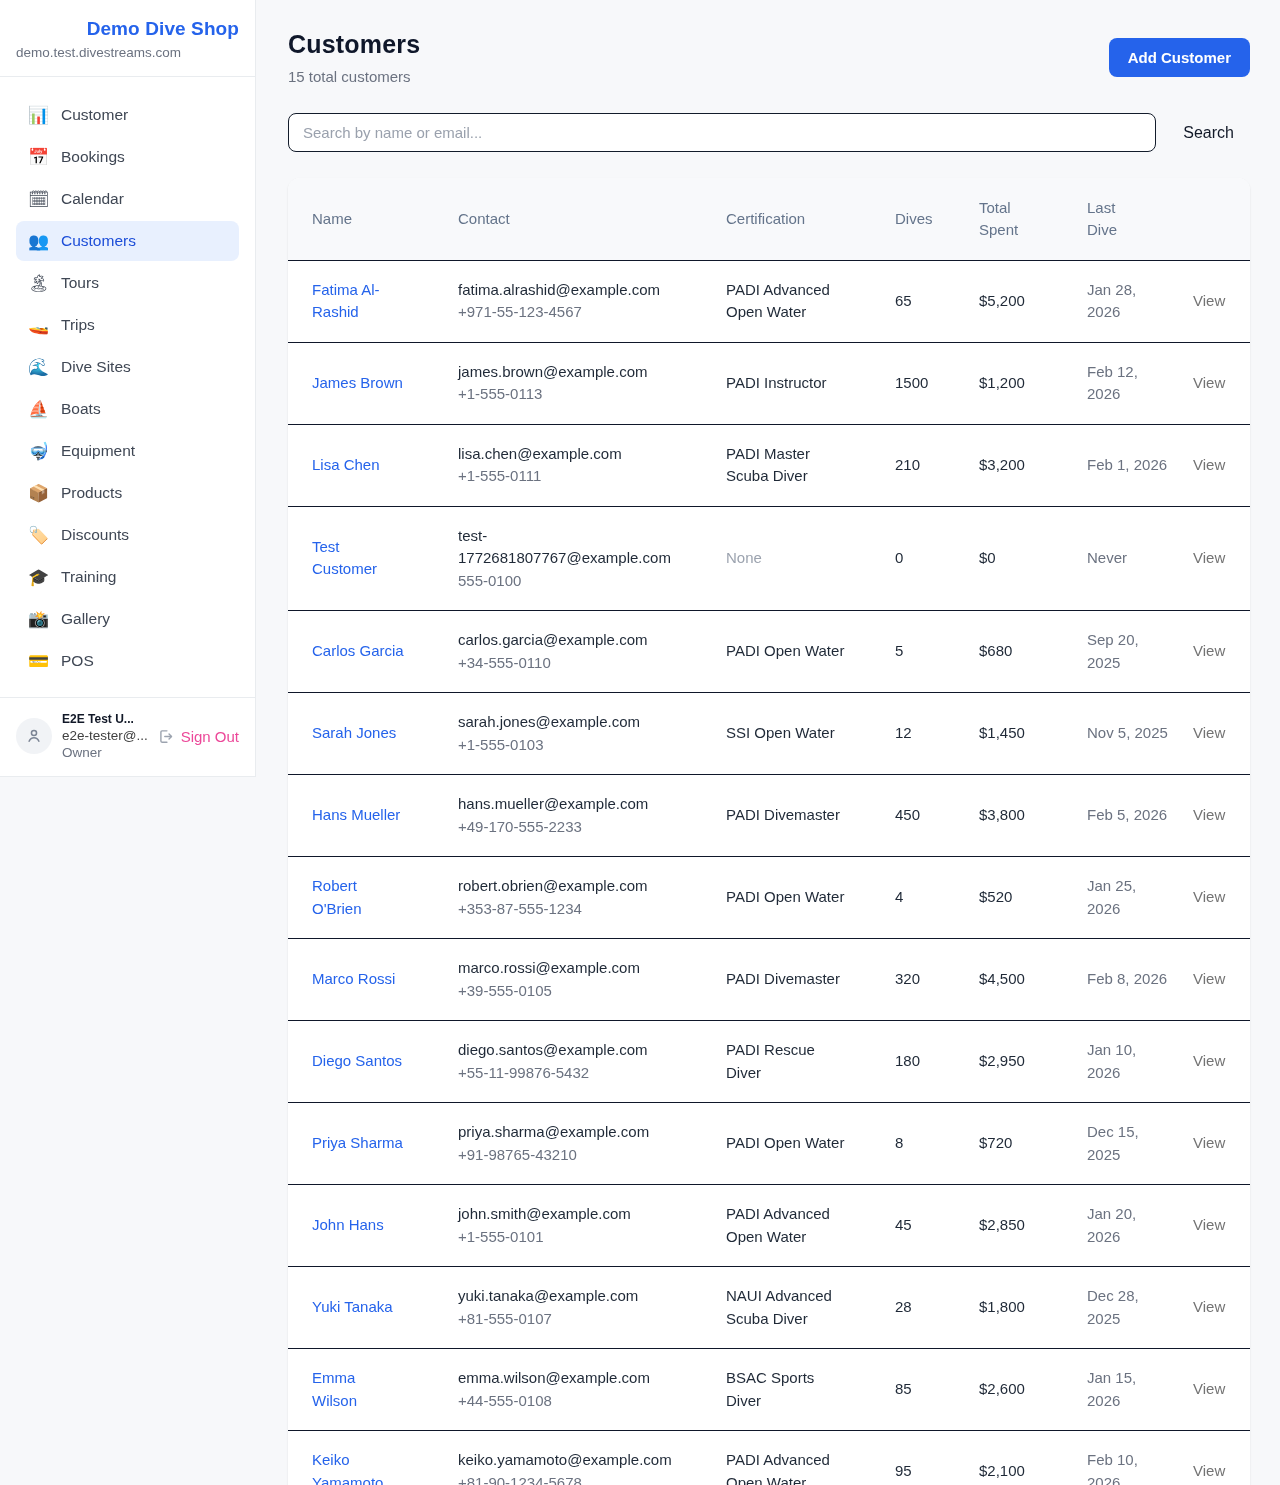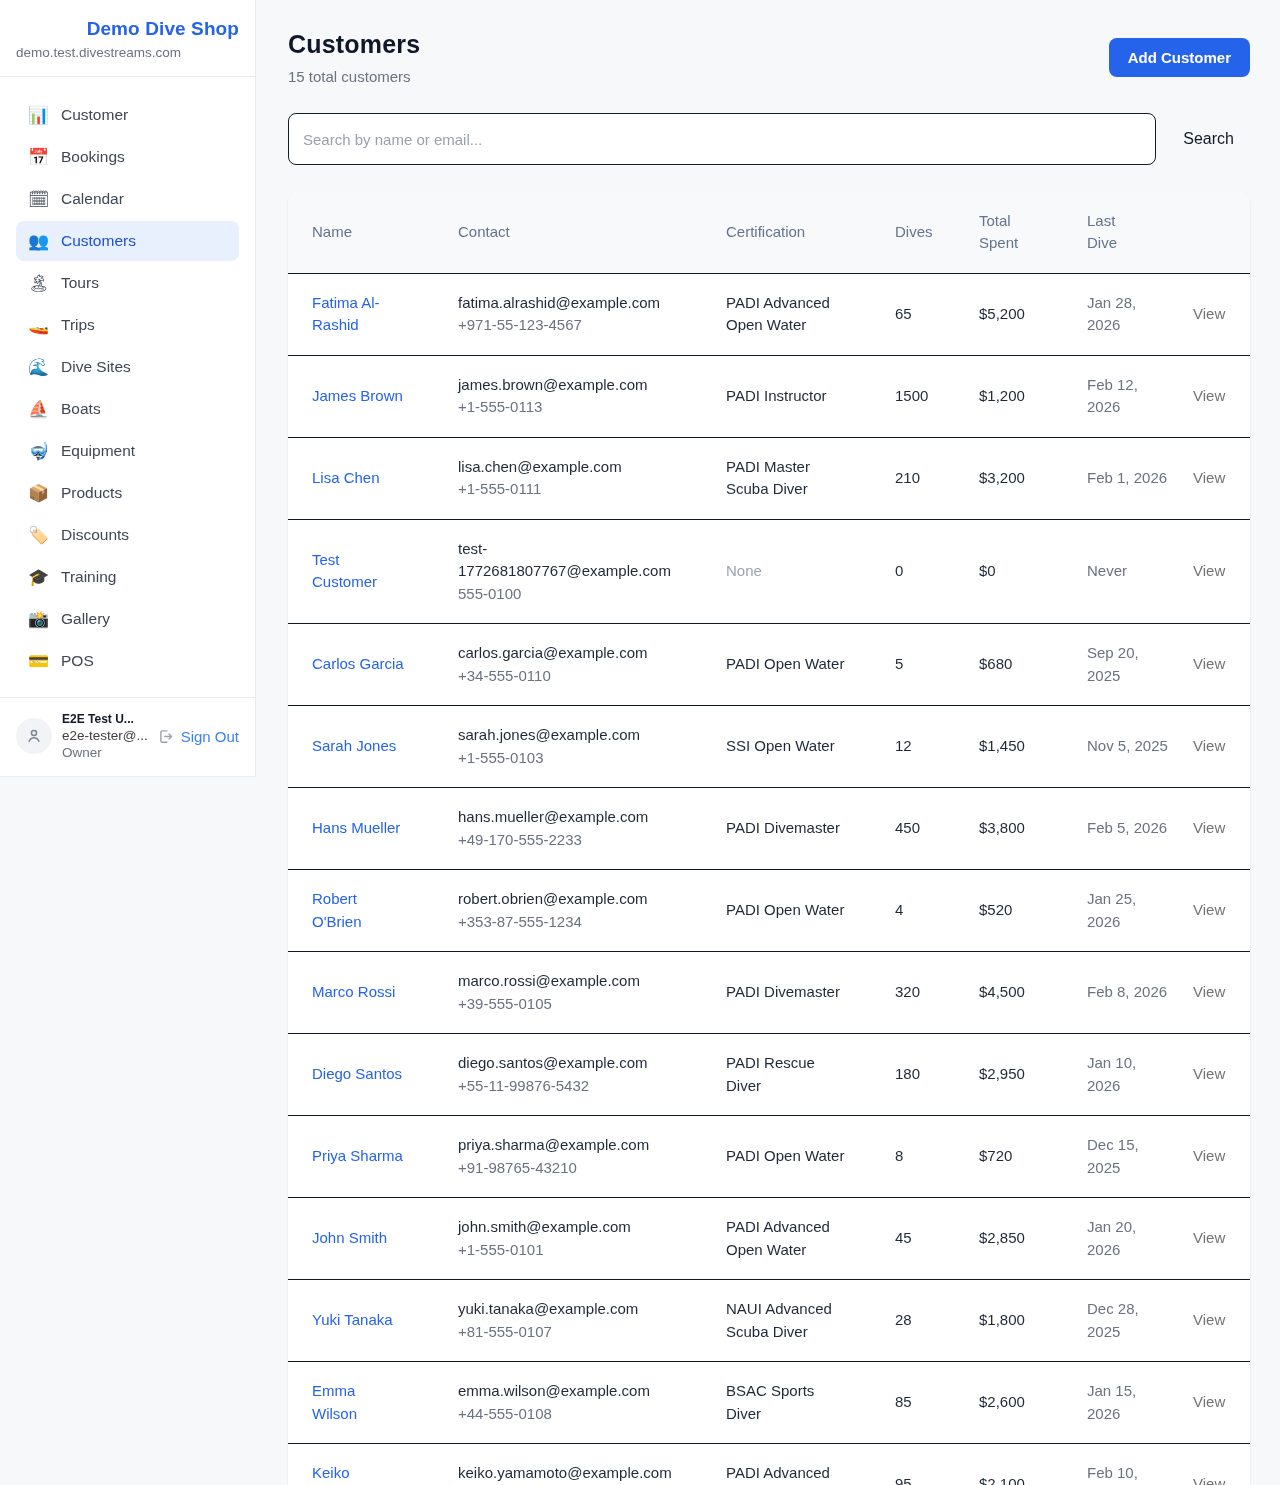--- a/index.html
+++ b/index.html
@@ -15,31 +15,31 @@
   .nav-item { display:flex; align-items:center; gap:13px; padding:11px 12px; border-radius:8px;
               font-size:15.5px; color:#3f4754; cursor:pointer; margin-bottom:2px; }
   .nav-item .ni-icon { font-size:17px; width:20px; text-align:center; line-height:1; }
   .nav-item.active { background:#e8f0fe; color:#1d4ed8; font-weight:500; }
   .user-sec { border-top:1px solid #e9ecef; padding:14px 16px 16px 16px; display:flex; align-items:center; gap:10px; }
   .avatar { width:36px; height:36px; border-radius:50%; background:#f1f3f6; display:flex; align-items:center; justify-content:center; flex:0 0 36px; }
   .user-info { flex:1; min-width:0; }
   .user-name { font-size:12px; font-weight:700; color:#111827; white-space:nowrap; }
   .user-email { font-size:13.5px; color:#404040; white-space:nowrap; margin-top:2px; }
   .user-role { font-size:13.5px; color:#6b7280; margin-top:2px; }
-  .signout { display:flex; align-items:center; gap:7px; color:#3b82f6; font-size:15px; cursor:pointer; white-space:nowrap; }
+  .signout { display:flex; align-items:center; gap:7px; color:#ec4899; font-size:15px; cursor:pointer; white-space:nowrap; }
 
   
   main { flex:1; padding:30px 30px 40px 32px; min-width:0; }
   .page-head { display:flex; align-items:flex-start; justify-content:space-between; }
   .page-title { font-size:25px; font-weight:700; color:#0f172a; letter-spacing:.2px; }
   .page-sub { font-size:15px; color:#6b7280; margin-top:9px; }
   .btn-primary { background:#2563eb; color:#fff; border:none; border-radius:8px; font-size:15px;
                  font-weight:600; padding:11px 19px; cursor:pointer; margin-top:8px; font-family:inherit; }
   .search-row { display:flex; align-items:center; margin-top:28px; }
-  .search-input { flex:1; height:52px; border:1px solid #131c2b; border-radius:8px; background:#fff;
+  .search-input { flex:1; height:39px; border:1px solid #131c2b; border-radius:8px; background:#fff;
                   padding:0 14px; font-size:15px; font-family:inherit; color:#111827; }
   .search-input::placeholder { color:#9aa1ad; }
   .search-btn { background:none; border:none; font-size:16px; color:#111827; font-weight:500;
                 margin-left:27px; margin-right:16px; cursor:pointer; font-family:inherit; }
 
   
   .card { background:#fff; border-radius:12px; margin-top:26px; overflow:hidden;
           box-shadow:0 1px 2px rgba(16,24,40,.06), 0 1px 3px rgba(16,24,40,.05); }
   table { width:100%; border-collapse:collapse; table-layout:fixed; }
   thead th { background:#f8f9fb; color:#64748b; font-weight:400; font-size:15px; text-align:left;
@@ -315,21 +315,21 @@
                 <div class="email">priya.sharma@example.com</div>
                 <div class="phone">+91-98765-43210</div>
               </td>
               <td class="c2"><span class="cert">PADI Open Water</span></td>
               <td class="c3 num">8</td>
               <td class="c4 spent">$720</td>
               <td class="c5 lastdive">Dec 15, 2025</td>
               <td class="c6"><span class="view-link">View</span></td>
             </tr>
             <tr>
-              <td class="c0"><span class="name-link">John Smith</span></td>
+              <td class="c0"><span class="name-link">John Hans</span></td>
               <td class="c1">
                 <div class="email">john.smith@example.com</div>
                 <div class="phone">+1-555-0101</div>
               </td>
               <td class="c2"><span class="cert">PADI Advanced Open Water</span></td>
               <td class="c3 num">45</td>
               <td class="c4 spent">$2,850</td>
               <td class="c5 lastdive">Jan 20, 2026</td>
               <td class="c6"><span class="view-link">View</span></td>
             </tr>

